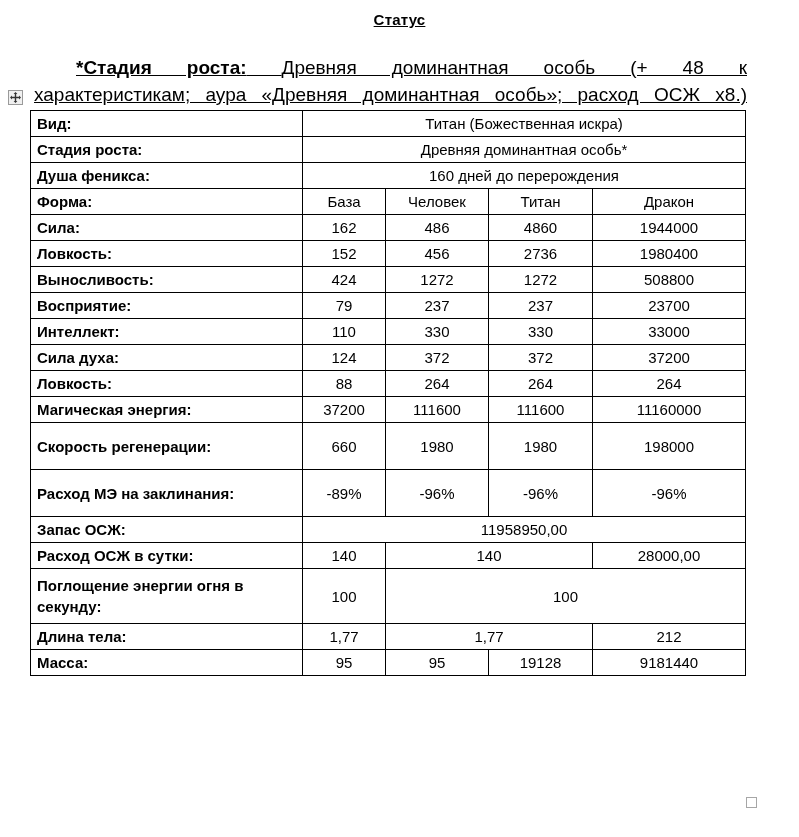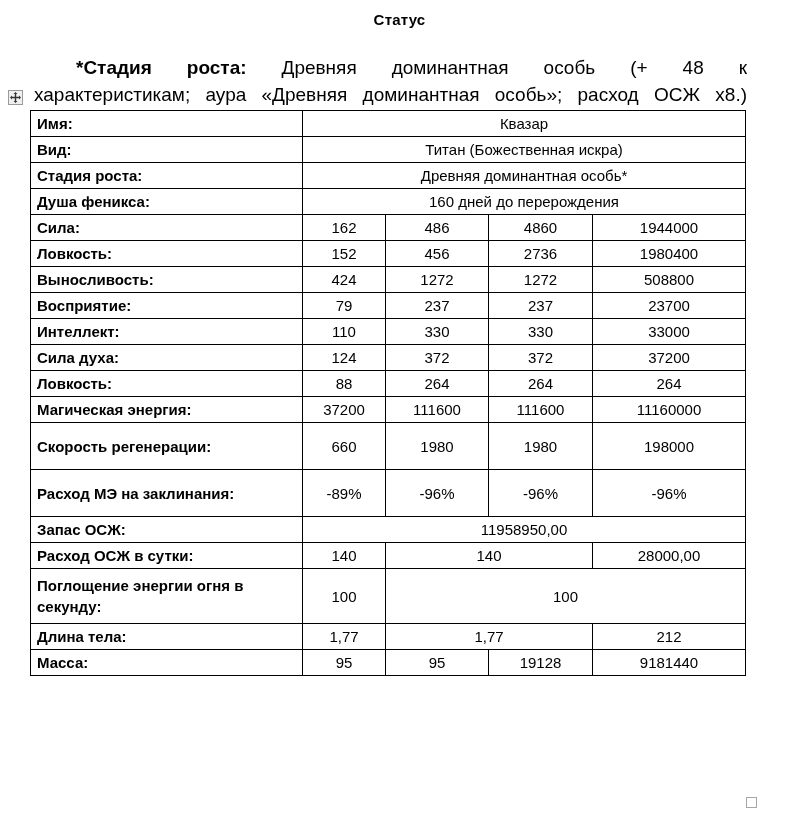--- a/index.html
+++ b/index.html
@@ -12,20 +12,21 @@
     height: 837px;
     font-family: "Liberation Sans", sans-serif;
     color: #000000;
     position: relative;
     overflow: hidden;
   }
   .page {
     position: relative;
     width: 799px;
     height: 609px;
+    text-decoration: underline;
   }
   .doc-title {
     text-align: center;
     font-size: 15px;
     font-weight: bold;
     margin: 0;
     padding-top: 11px;
     letter-spacing: 0.2px;
   }
   .intro {
@@ -127,36 +128,39 @@
   <table class="status-table">
     <colgroup>
       <col class="col-label">
         <col class="col-a">
         <col class="col-b">
         <col class="col-c">
         <col class="col-d">
     </colgroup>
     <tbody>
       <tr>
-        <td class="label">Имя:</td>
-        <td class="val" colspan="4">Квазар</td>
-      </tr>
-      <tr>
         <td class="label">Вид:</td>
         <td class="val" colspan="4">Титан (Божественная искра)</td>
       </tr>
       <tr>
         <td class="label">Стадия роста:</td>
         <td class="val" colspan="4">Древняя доминантная особь*</td>
       </tr>
       <tr>
         <td class="label">Душа феникса:</td>
         <td class="val" colspan="4">160 дней до перерождения</td>
       </tr>
 
+      <tr>
+        <td class="label">Форма:</td>
+        <td class="val">База</td>
+        <td class="val">Человек</td>
+        <td class="val">Титан</td>
+        <td class="val">Дракон</td>
+      </tr>
 
       <tr>
         <td class="label">Сила:</td>
         <td class="val">162</td>
         <td class="val">486</td>
         <td class="val">4860</td>
         <td class="val">1944000</td>
       </tr>
       <tr>
         <td class="label">Ловкость:</td>

